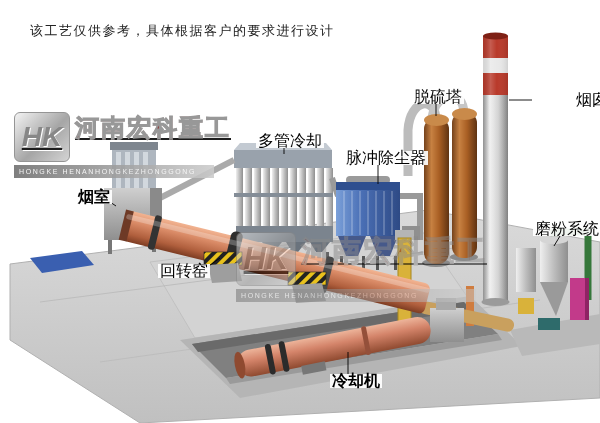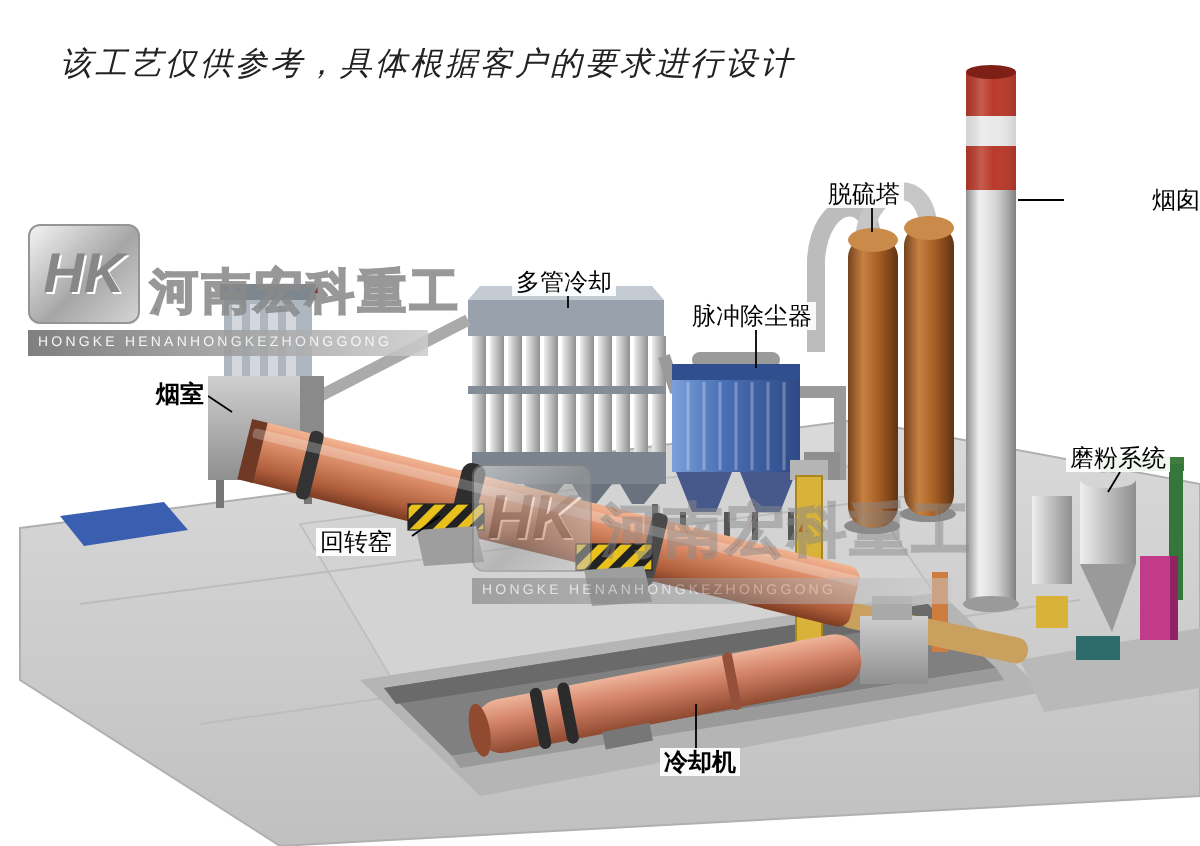--- a/index.html
+++ b/index.html
@@ -2,29 +2,29 @@
 <html><head>
 <meta charset="utf-8">
 <style>
   html,body{margin:0;padding:0;background:#fff;}
   #stage{
     position:relative;width:600px;height:423px;background:#ffffff;overflow:hidden;
     font-family:"Liberation Sans","DejaVu Sans",sans-serif;
   }
   #scene{position:absolute;left:0;top:0;}
   .disclaimer{
-    position:absolute;left:30px;top:22px;font-size:16px;color:#222;
-    letter-spacing:1.5px;white-space:nowrap;font-style:italic;
+    position:absolute;left:30px;top:22px;font-size:13px;color:#222;
+    letter-spacing:1.5px;white-space:nowrap;
   }
   .lbl{
-    position:absolute;font-size:12px;line-height:14px;color:#000;
+    position:absolute;font-size:16px;line-height:14px;color:#000;
     background:rgba(255,255,255,0.92);padding:0 2px;white-space:nowrap;
   }
   .logo{position:absolute;display:flex;flex-direction:column;pointer-events:none;}
-  .logo-row{display:flex;align-items:flex-end;}
+  .logo-row{display:flex;align-items:flex-start;text-decoration:underline;}
   .logo-emblem{
     width:54px;height:48px;flex:0 0 auto;
     background:linear-gradient(135deg,#f2f2f2 0%,#9a9a9a 55%,#cfcfcf 100%);
     border:1px solid #878787;border-radius:6px;
     display:flex;align-items:center;justify-content:center;
     font-size:28px;font-weight:bold;font-style:italic;color:#777;
     text-shadow:1px 1px 0 #fff;
   }
   .logo-cn{
     font-size:24px;font-weight:bold;letter-spacing:2px;margin-left:5px;

